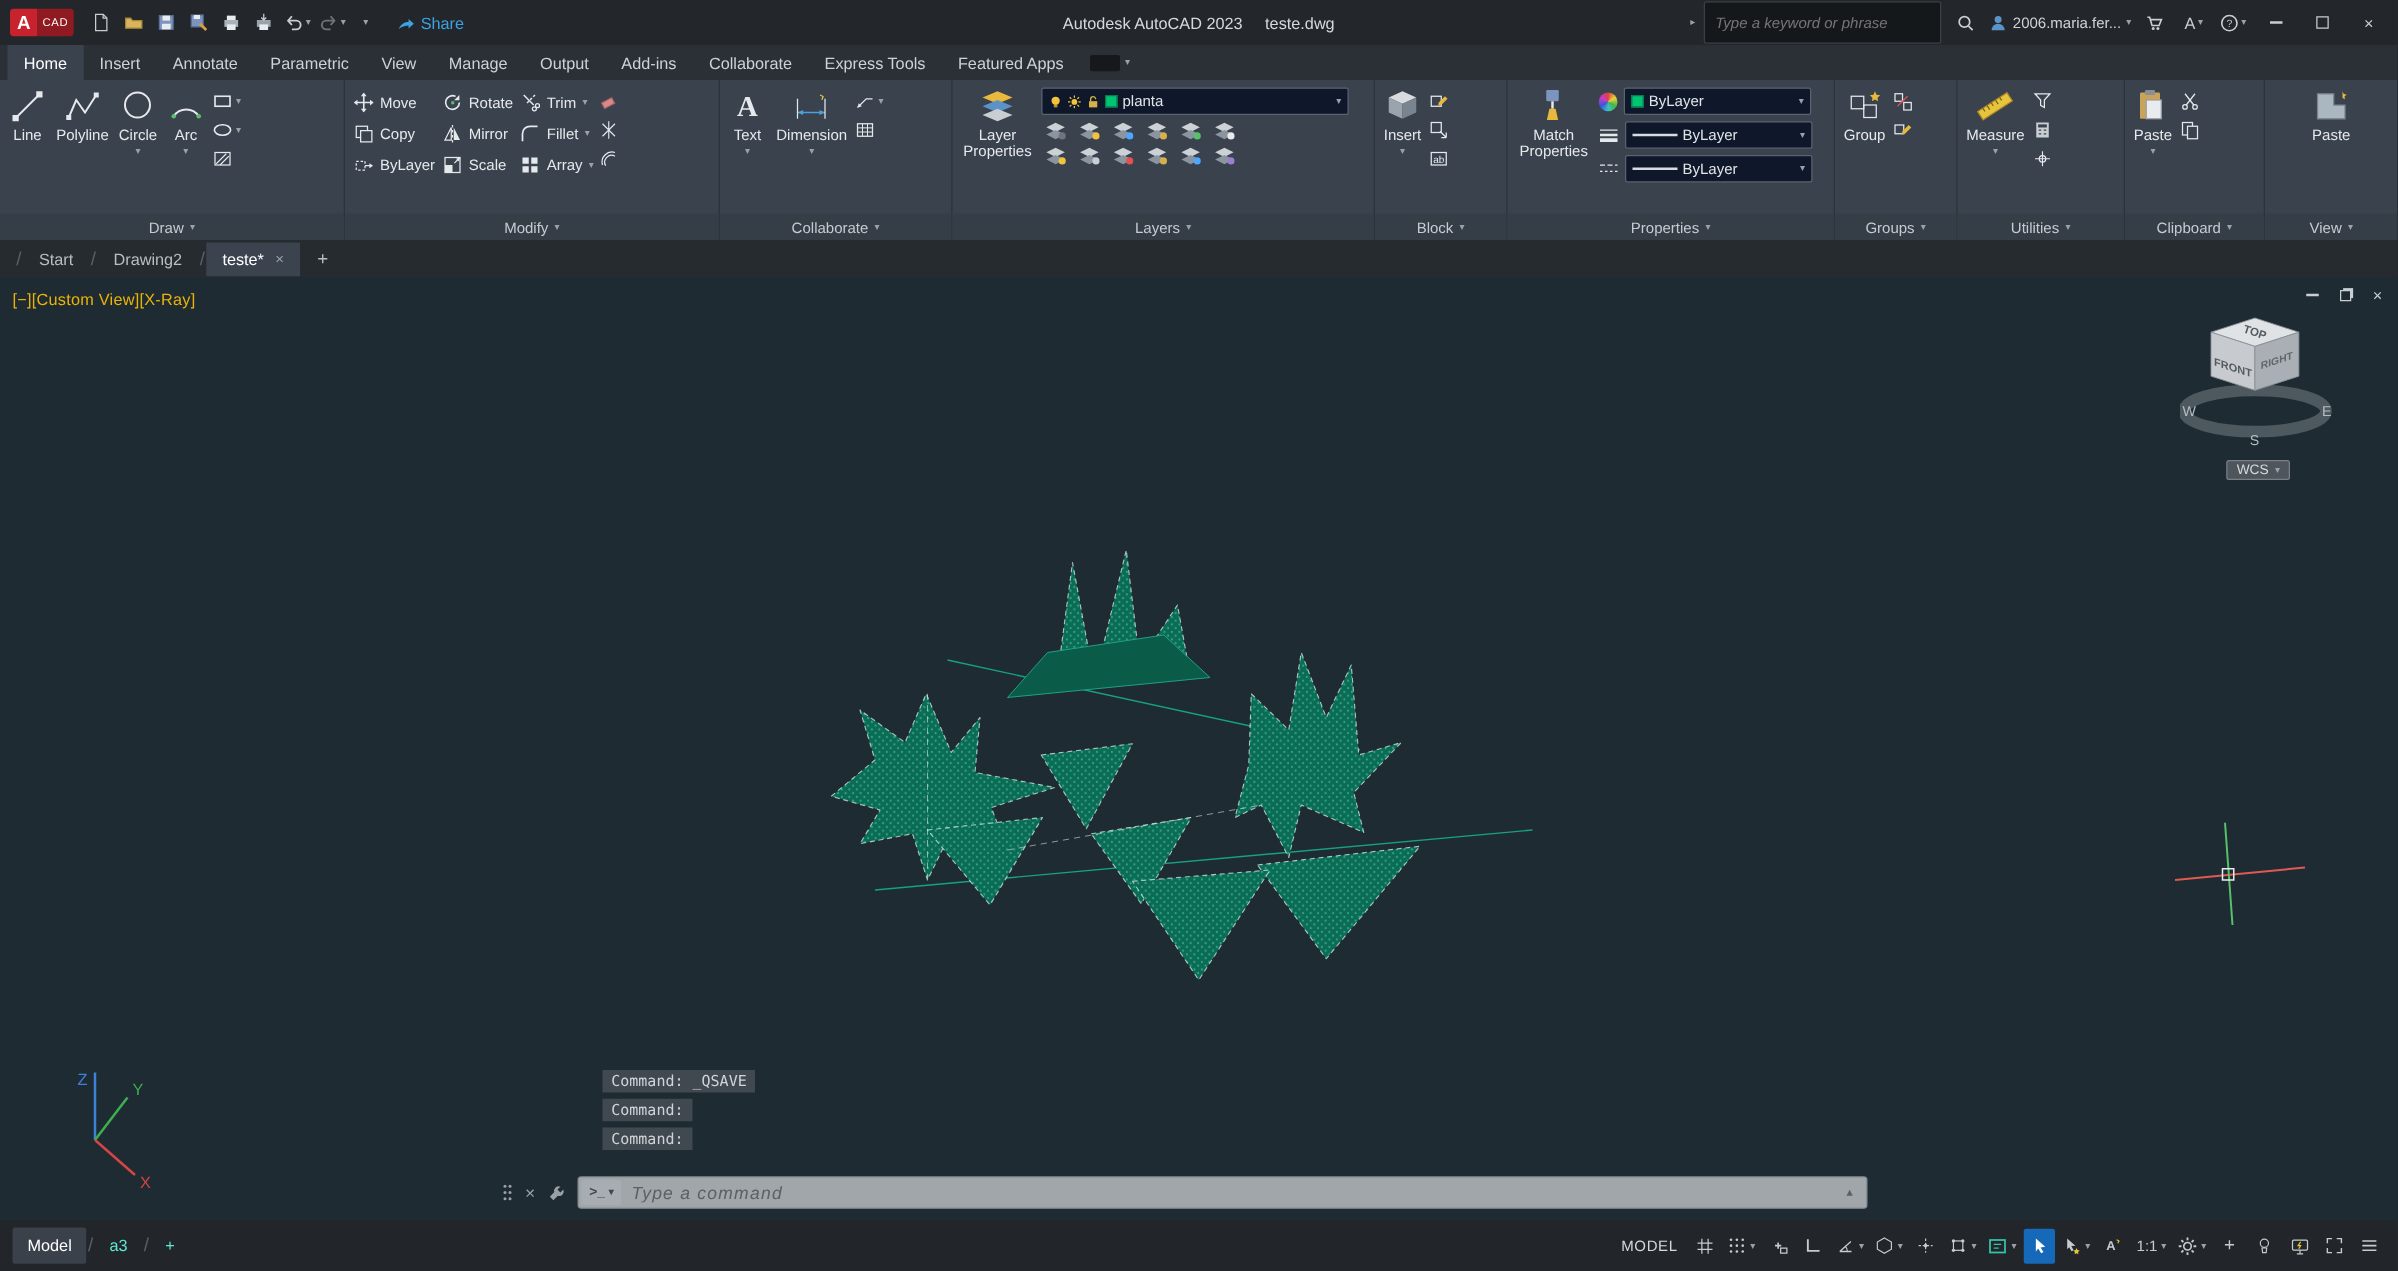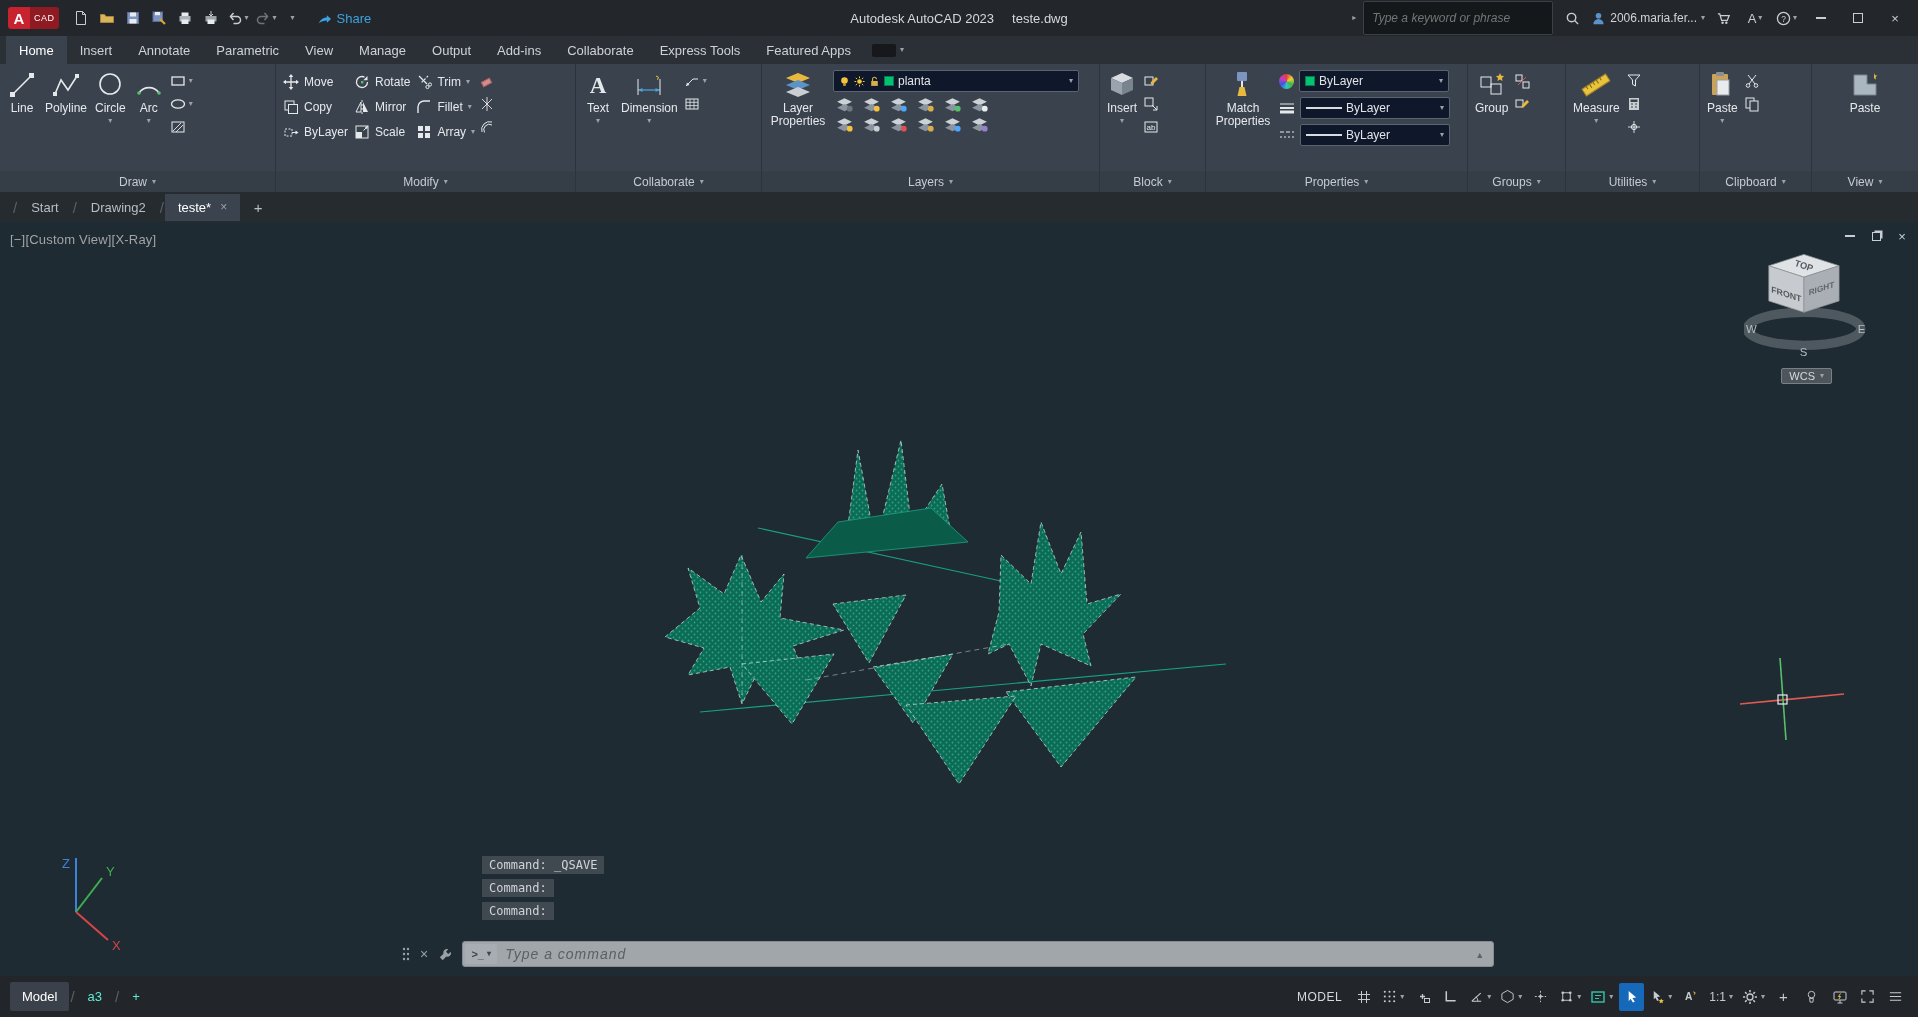--- a/index.html
+++ b/index.html
@@ -49,21 +49,21 @@
 .ddline{width:36px;border-top:2px solid #d8dce0}
 
 .ftabs{height:30px;background:#262b30;display:flex;align-items:center;padding-left:12px;flex:0 0 30px}
 .ftab{display:flex;align-items:center;gap:9px;padding:6px 13px;color:#b9bec4}
 .ftab.active{background:#3a434e;color:#fff}
 .fslash{color:#59616a;font-size:15px;padding:0 1px}
 .fclose{color:#9aa0a6;font-size:12px}
 .fplus{width:24px;height:22px;display:flex;align-items:center;justify-content:center;color:#b9bec4;font-size:15px;margin-left:6px}
 
 .viewport{position:relative;flex:1;background:#1e2b33;overflow:hidden}
-.vlabel{position:absolute;left:10px;top:10px;color:#a3a3a3;letter-spacing:.2px}
+.vlabel{position:absolute;left:10px;top:10px;color:#eab308;letter-spacing:.2px}
 .vwin{position:absolute;right:6px;top:6px;display:flex;gap:6px;align-items:center;color:#c9ced3}
 .vwin .b{width:20px;height:16px;display:flex;align-items:center;justify-content:center}
 .vmaxbox{width:9px;height:9px;border:1.3px solid #c9ced3;box-shadow:2px -2px 0 -0.5px #c9ced3}
 .cube{position:absolute;right:50px;top:24px}
 .wcs{position:absolute;right:86px;top:146px;background:rgba(90,97,103,.8);border:1px solid #787f86;color:#d5d9dd;font-size:11px;padding:1px 7px;border-radius:2px;display:flex;gap:5px;align-items:center}
 .ucs{position:absolute;left:44px;bottom:24px}
 .xhair{position:absolute;left:1740px;top:436px}
 .chist{position:absolute;left:482px;top:634px;display:flex;flex-direction:column;gap:5px;font-family:"DejaVu Sans Mono",monospace;font-size:12px}
 .chip{background:rgba(72,79,86,.85);color:#cfd4d9;padding:2px 7px;width:fit-content}
 .cmdrow{position:absolute;left:402px;top:718px;display:flex;align-items:center;gap:9px;height:28px}

